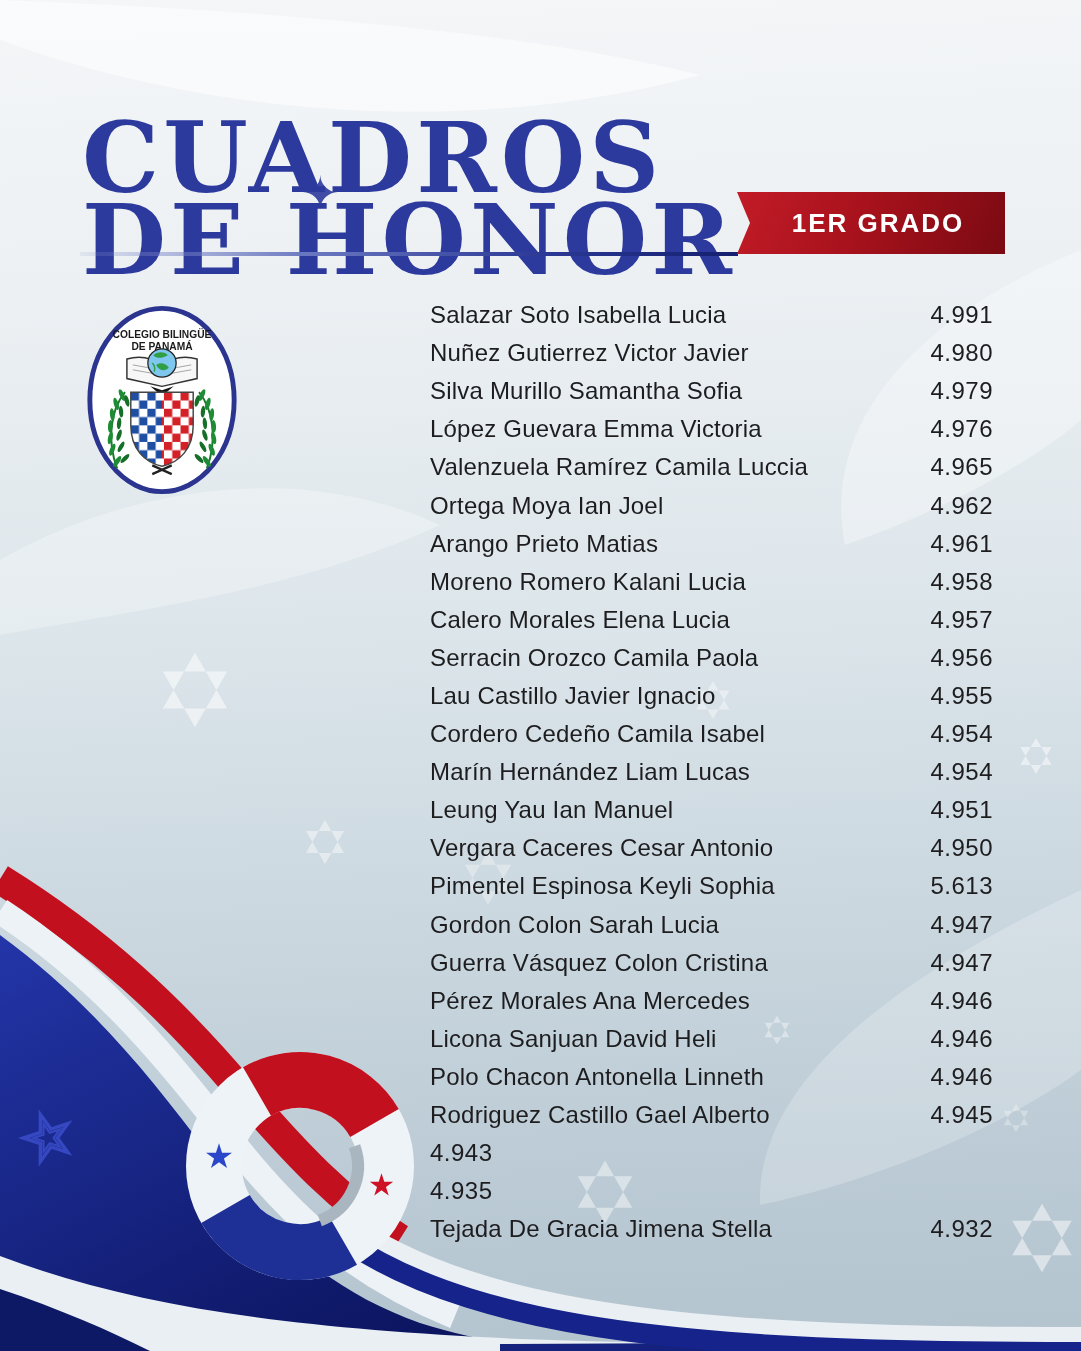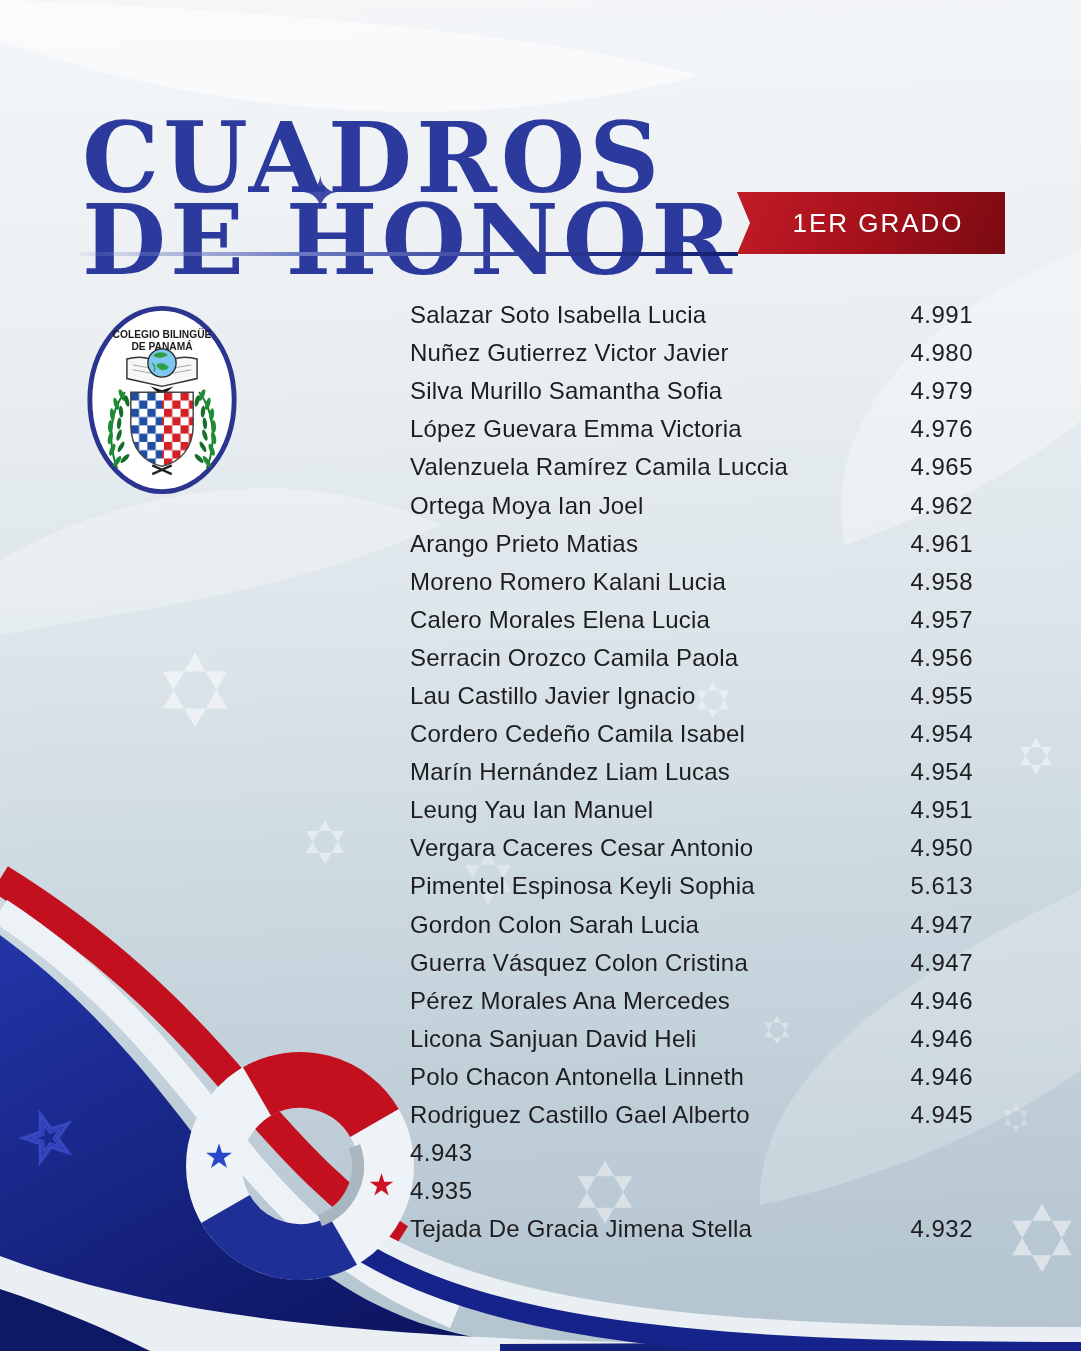--- a/index.html
+++ b/index.html
@@ -16,24 +16,24 @@
   .title-sparkle{position:absolute;left:301px;top:170px;font-size:46px;line-height:46px;
     color:var(--title-blue);font-family:"DejaVu Sans",sans-serif;opacity:.9;}
   .underline{position:absolute;left:80px;top:252px;width:658px;height:4px;
     background:linear-gradient(90deg,rgba(150,162,210,.15) 0%,#6a77c0 35%,#2c3a96 70%,#141f6e 100%);}
 
   
   .ribbon{position:absolute;left:737px;top:192px;width:268px;height:62px;
     background:linear-gradient(115deg,var(--banner-red-light) 0%,var(--banner-red) 45%,var(--banner-red-dark) 100%);
     clip-path:polygon(0 0,100% 0,100% 100%,0 100%,13px 50%);
     display:flex;align-items:center;justify-content:center;}
-  .ribbon span{color:#fff;font-size:26px;letter-spacing:2px;font-weight:400;padding-left:14px;}
-
-  
-  .list{position:absolute;left:410px;top:296px;width:563px;}
+  .ribbon span{color:#fff;font-size:26px;letter-spacing:2px;font-weight:700;padding-left:14px;}
+
+  
+  .list{position:absolute;left:430px;top:296px;width:563px;}
   .row{height:38.1px;display:flex;align-items:center;justify-content:space-between;}
   .row .name{font-size:24px;color:var(--text-dark);letter-spacing:.2px;}
   .row .score{font-size:24px;color:var(--text-dark);letter-spacing:.5px;}
 
   
   .logo{position:absolute;left:84px;top:302px;width:156px;height:196px;}
   .logo text{font-family:"Liberation Sans",sans-serif;font-weight:bold;}
 </style>
 </head>
 <body>

